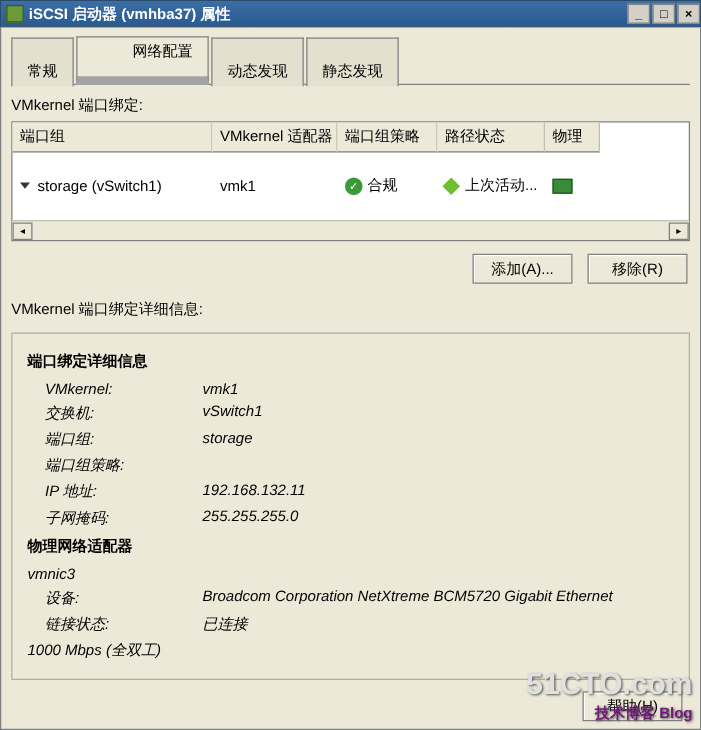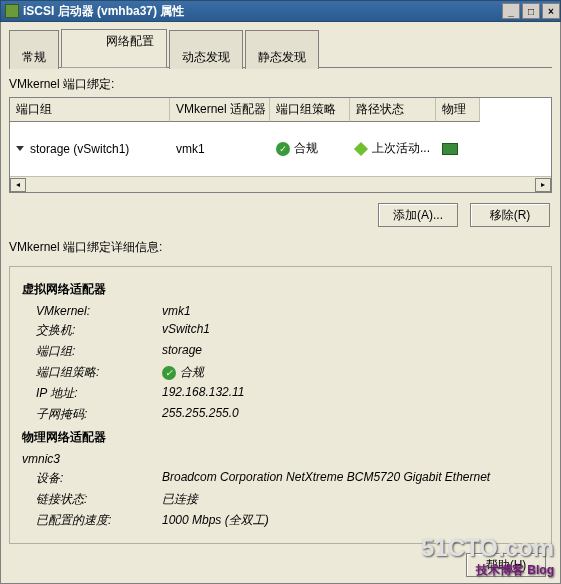--- a/index.html
+++ b/index.html
@@ -45,21 +45,21 @@
   .tabs { display:flex; border-bottom:1px solid #808080; margin-bottom:8px; }
   .tab {
     padding: 3px 12px 4px 12px;
     border: 1px solid #808080;
     border-bottom: none;
     margin-right: 2px;
     background: #ece9d8;
     position: relative;
     top: 1px;
   }
-  .tab.active { background:#ece9d8; border-bottom:1px solid #a3a3a3; z-index:2;padding-left:44px; }
+  .tab.active { background:#ece9d8; border-bottom:7px solid #a3a3a3; z-index:2;padding-left:44px; }
   .tab.inactive { background:#e4e0d0; top:2px; padding-top:18px; padding-bottom:3px; }
   .section-label { margin:4px 0 4px 0; }
   .grid-wrap {
     border: 1px solid #808080;
     background:#fff;
     height: 96px;
     display:flex;
     flex-direction:column;
     gap:15px;
   }
@@ -178,36 +178,35 @@
   </div>
 
   <div class="btn-row">
     <div class="btn">添加(A)...</div>
     <div class="btn">移除(R)</div>
   </div>
 
   <div class="section-label">VMkernel 端口绑定详细信息:</div>
 
   <div class="details-group">
-    <div class="kv-section-title">虚拟网络适配器</div>
+    <div class="kv-section-title">端口绑定详细信息</div>
     <div class="kv">
         <div class="k">VMkernel:</div>
         <div class="v">vmk1</div>
       </div>
     <div class="kv">
         <div class="k">交换机:</div>
         <div class="v">vSwitch1</div>
       </div>
     <div class="kv">
         <div class="k">端口组:</div>
         <div class="v">storage</div>
       </div>
     <div class="kv">
         <div class="k">端口组策略:</div>
-        <div class="v"><span class="status-ok">✓</span><span>合规</span></div>
       </div>
     <div class="kv">
         <div class="k">IP 地址:</div>
         <div class="v">192.168.132.11</div>
       </div>
     <div class="kv">
         <div class="k">子网掩码:</div>
         <div class="v">255.255.255.0</div>
       </div>
 
@@ -217,21 +216,20 @@
       </div>
     <div class="kv">
         <div class="k">设备:</div>
         <div class="v">Broadcom Corporation NetXtreme BCM5720 Gigabit Ethernet</div>
       </div>
     <div class="kv">
         <div class="k">链接状态:</div>
         <div class="v">已连接</div>
       </div>
     <div class="kv">
-        <div class="k">已配置的速度:</div>
         <div class="v">1000 Mbps (全双工)</div>
       </div>
   </div>
 
   <div class="btn help-btn">帮助(H)</div>
 
   <div class="watermark">
     <span>51CTO.com</span>
     <span class="sub">技术博客  Blog</span>
   </div>

